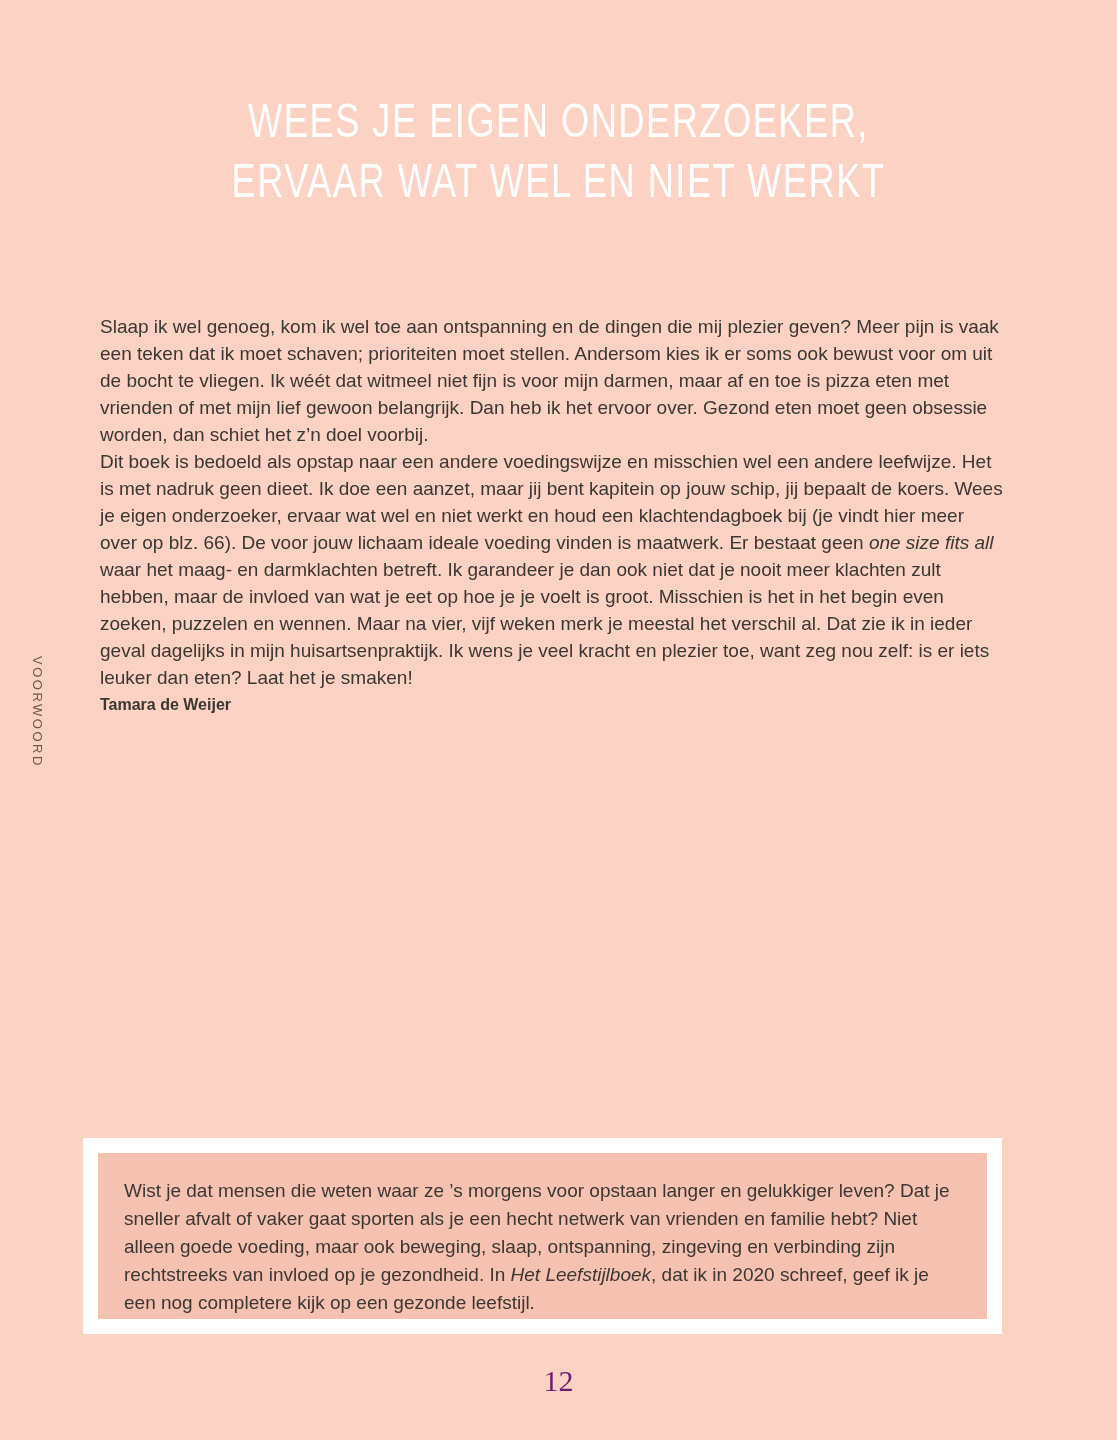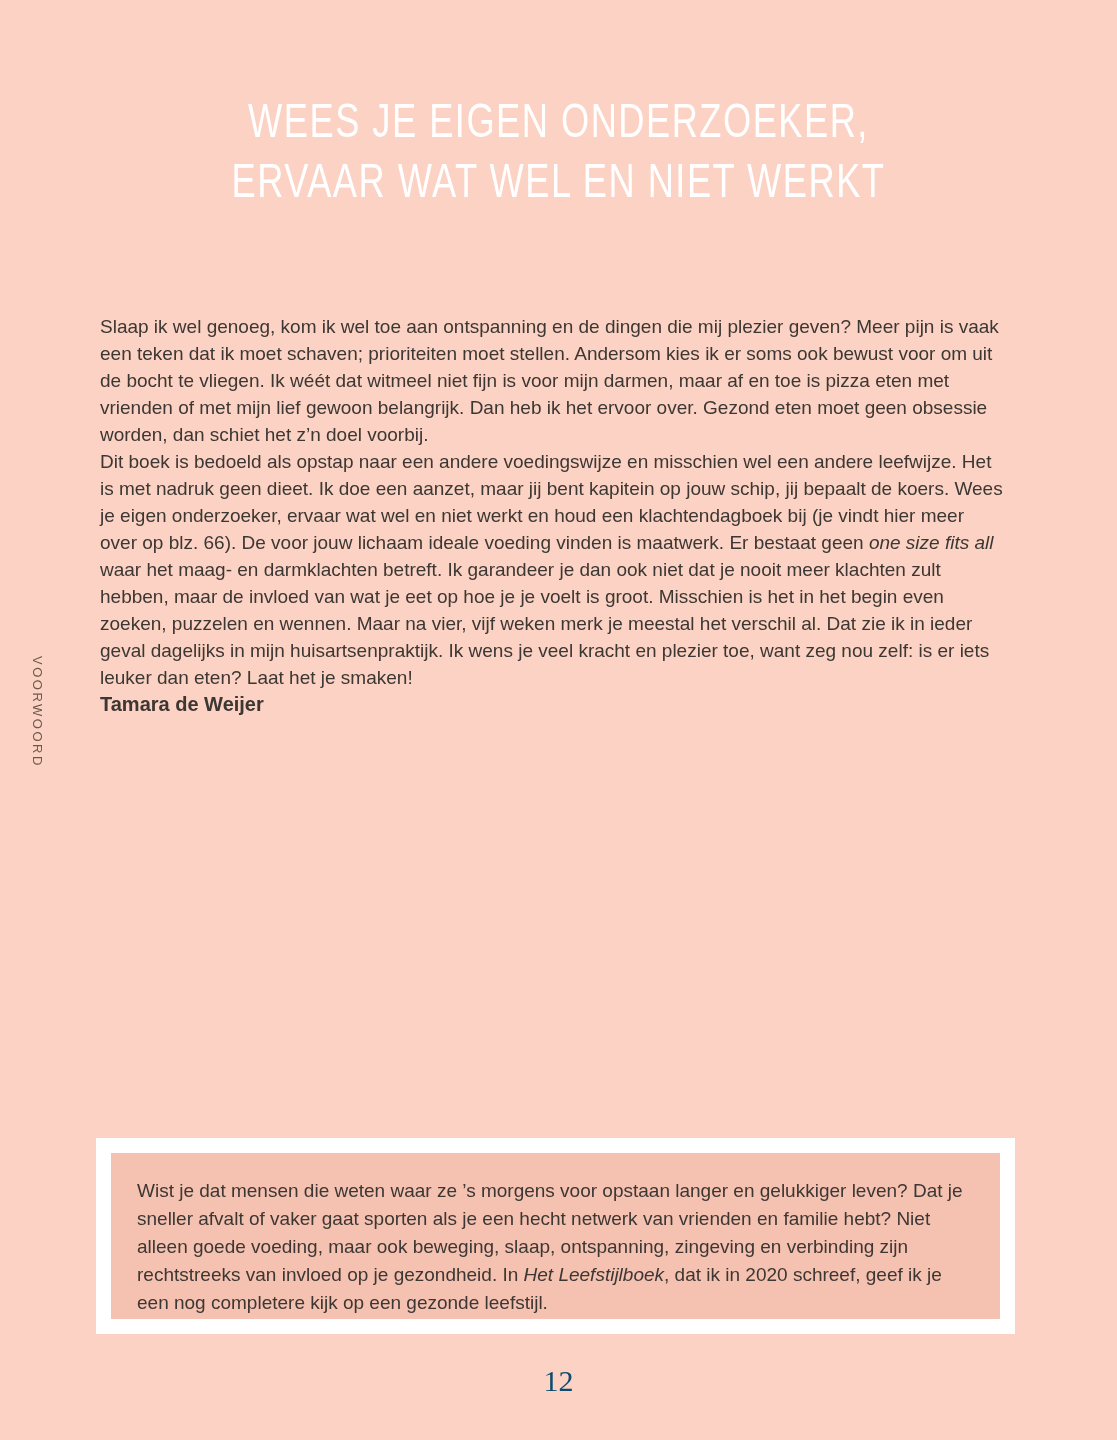--- a/index.html
+++ b/index.html
@@ -55,32 +55,32 @@
     width: 906px;
     color: #3c3733;
     font-size: 19px;
     line-height: 27px;
   }
   .body-block p { margin: 0; }
   .para-2 { margin-top: 27px; }
   .signature {
     margin-top: 26px;
     font-weight: bold;
-    font-size: 20px;
+    font-size: 16px;
   }
   .footnote {
     margin-top: 44px;
     padding-left: 19px;
     text-indent: -19px;
   }
 
   
   .callout-frame {
     position: absolute;
-    left: 96px;
+    left: 83px;
     top: 1138px;
     width: 919px;
     height: 196px;
     box-sizing: border-box;
     background: #ffffff;
     padding: 15px;
   }
   .callout {
     width: 100%;
     height: 100%;
@@ -95,21 +95,21 @@
 
   
   .page-number {
     position: absolute;
     left: 0;
     top: 1364px;
     width: 100%;
     text-align: center;
     font-family: "Liberation Serif", serif;
     font-size: 30px;
-    color: #0c4a6e;
+    color: #701a75;
   }
 </style>
 </head>
 <body>
 
 <div class="page">
 
   <h1 class="title">
     <span class="title-line">WEES JE EIGEN ONDERZOEKER,</span>
     <span class="title-line">ERVAAR WAT WEL EN NIET WERKT</span>

